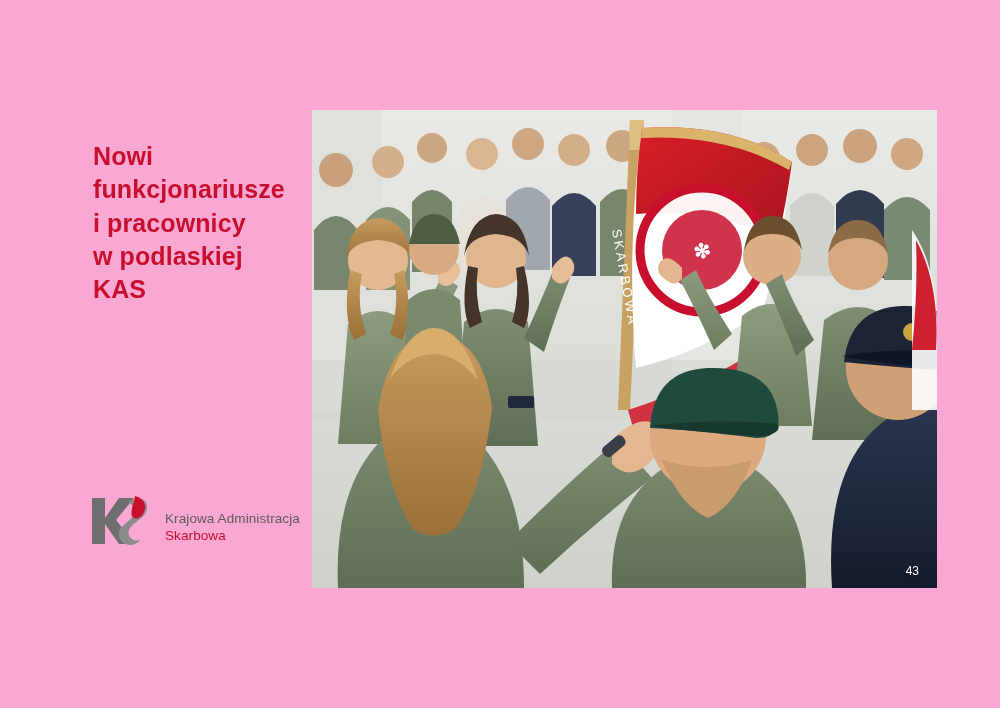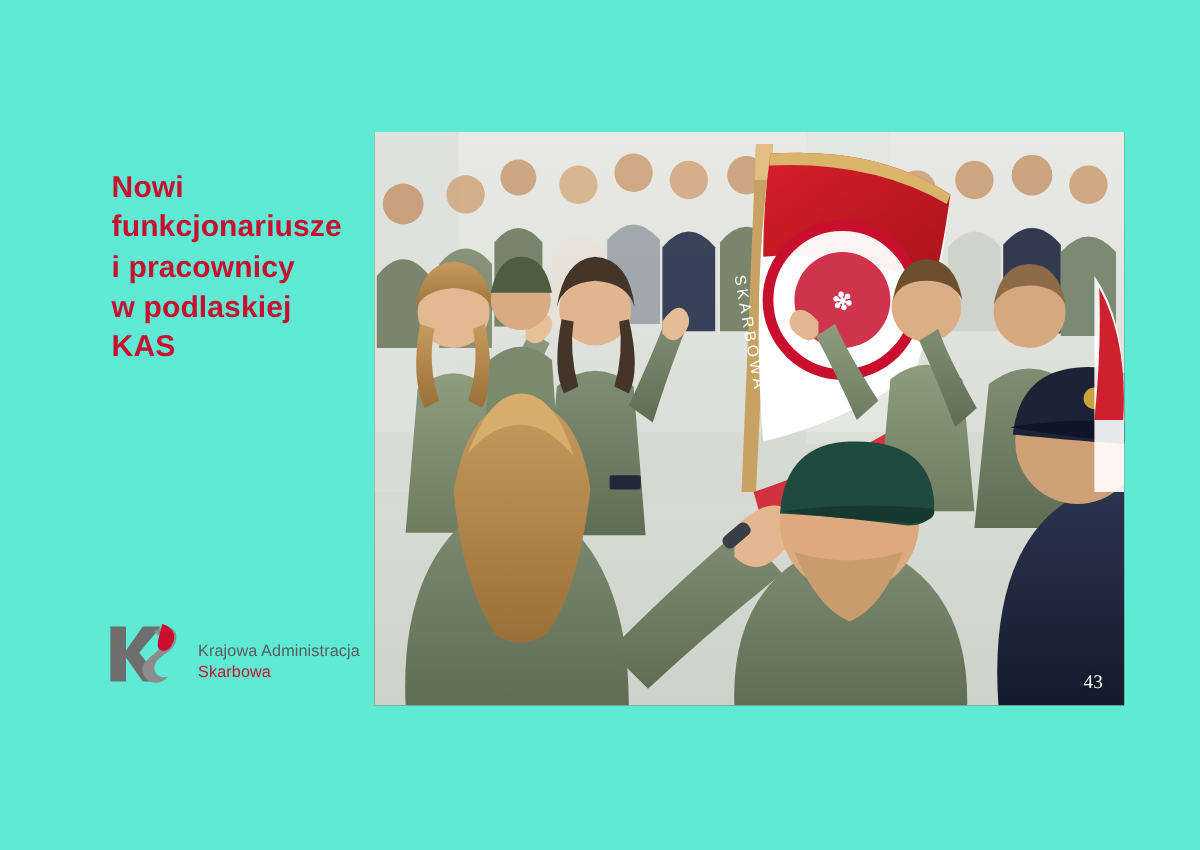--- a/index.html
+++ b/index.html
@@ -10,21 +10,21 @@
   body {
     width: 1000px;
     height: 708px;
     font-family: "Liberation Sans", sans-serif;
     overflow: hidden;
   }
   .slide {
     position: relative;
     width: 1000px;
     height: 708px;
-    background: #5eead4;
+    background: #f9a8d4;
   }
 
   
   .left-col {
     position: absolute;
     left: 93px;
     top: 140px;
     width: 225px;
   }
   .headline {
@@ -45,21 +45,21 @@
     line-height: 1.52;
     color: #1a1a1a;
     margin: 0;
     white-space: pre-line;
   }
 
   
   .logo-block {
     position: absolute;
     left: 88px;
-    top: 516px;
+    top: 492px;
     display: flex;
     align-items: center;
     gap: 9px;
   }
   .logo-mark {
     position: relative;
     width: 68px;
     height: 58px;
   }
   .logo-mark svg { display: block; }
@@ -91,22 +91,22 @@
     height: 478px;
     overflow: hidden;
     background: #6f7f6a;
   }
   .photo-canvas { position: absolute; inset: 0; }
   .page-number {
     position: absolute;
     right: 18px;
     bottom: 10px;
     color: #ffffff;
-    font-size: 16px;
-    font-family: Liberation Serif, serif;
+    font-size: 12px;
+    font-family: Liberation Sans, sans-serif;
     text-shadow: 0 0 3px rgba(0,0,0,0.55);
   }
 </style>
 </head>
 <body>
 
 <div class="slide">
 
   <div class="left-col">
     <h1 class="headline">Nowi

